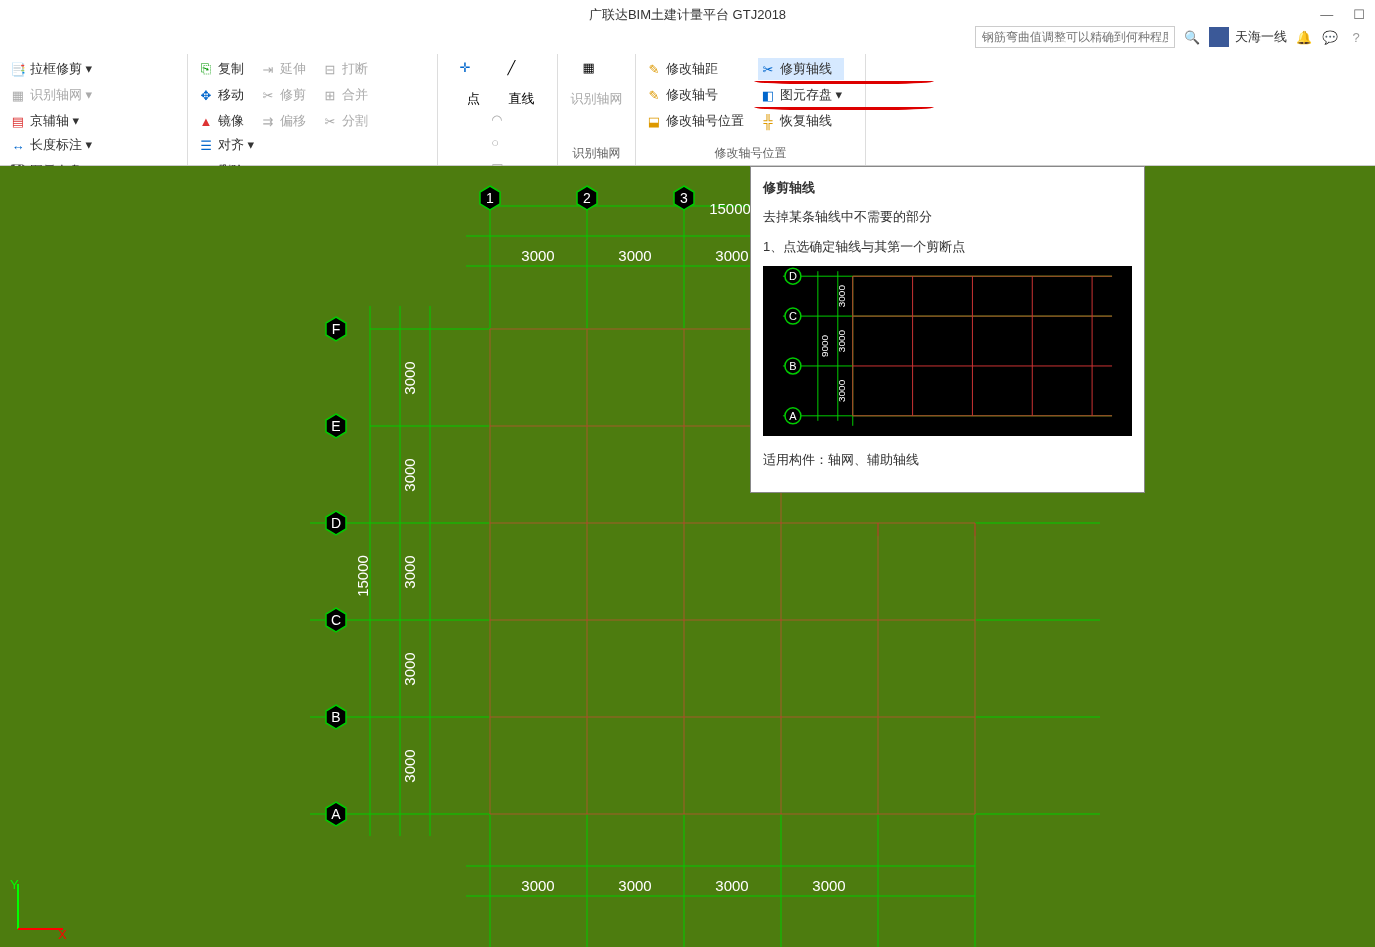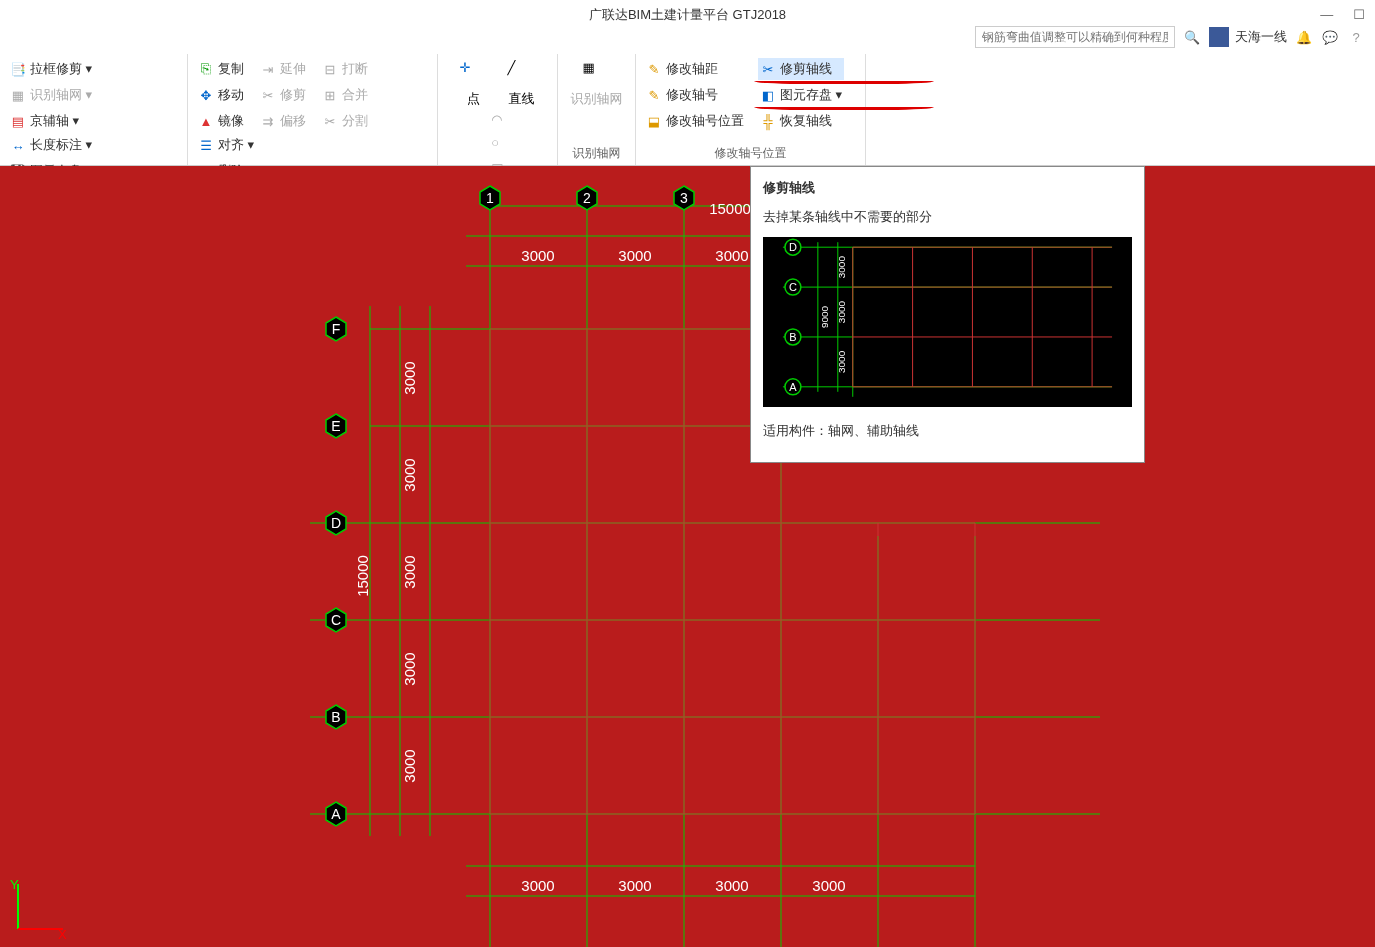--- a/index.html
+++ b/index.html
@@ -17,21 +17,21 @@
 .ribbon-items { display:flex; flex-wrap:wrap; gap:2px 12px; align-items:flex-start; flex:1; }
 .ribbon-col { display:flex; flex-direction:column; gap:4px; }
 .ritem { display:flex; align-items:center; gap:4px; white-space:nowrap; color:#333; padding:2px; cursor:pointer; }
 .ritem.disabled { color:#aaa; }
 .ritem .ri-icon { width:16px; height:16px; display:inline-flex; align-items:center; justify-content:center; }
 .ritem-large { display:flex; flex-direction:column; align-items:center; gap:2px; padding:2px 4px; cursor:pointer; }
 .ritem-large .ri-icon { width:28px; height:28px; }
 .highlighted { background:#d6e9ff; }
 .red-underline { position:relative; }
 .red-underline::after { content:""; position:absolute; left:-4px; right:-90px; bottom:-4px; height:3px; border-bottom:3px solid #d00; border-radius:50%/100%; }
-.canvas { position:absolute; left:0; right:0; top:166px; bottom:0; background:#b91c1c; }
+.canvas { position:absolute; left:0; right:0; top:166px; bottom:0; background:#4d7c0f; }
 .tooltip-panel { position:absolute; left:750px; top:166px; width:395px; background:#fff; border:1px solid #888; padding:12px; z-index:10; color:#333; }
 .tooltip-panel h4 { font-weight:bold; margin-bottom:10px; }
 .tooltip-panel p { margin-bottom:10px; line-height:1.5; }
 .tooltip-img { width:100%; height:170px; background:#000; position:relative; margin:8px 0 14px; }
 .axis-origin { position:absolute; left:8px; bottom:8px; }
 svg.grid { position:absolute; left:0; top:0; width:100%; height:100%; }
 .bubble { fill:#000; stroke:#0c0; stroke-width:1.5; }
 .glabel { fill:#fff; font-size:14px; text-anchor:middle; dominant-baseline:central; }
 .dim { fill:#fff; font-size:15px; text-anchor:middle; }
 .gl { stroke:#0c0; stroke-width:1; }
@@ -325,20 +325,21 @@
     <line x1="10" y1="50" x2="10" y2="5" stroke="#0f0" stroke-width="2"></line>
     <line x1="10" y1="50" x2="55" y2="50" stroke="#f00" stroke-width="2"></line>
     <text x="2" y="10" fill="#0f0" font-size="12">Y</text>
     <text x="50" y="60" fill="#f00" font-size="12">X</text>
   </svg>
 </div>
 
 <div class="tooltip-panel">
   <h4>修剪轴线</h4>
   <p>去掉某条轴线中不需要的部分</p>
+  <p>1、点选确定轴线与其第一个剪断点</p>
   <div class="tooltip-img">
     <svg width="100%" height="100%" viewBox="0 0 370 170">
       <line class="gl" x1="90" y1="10" x2="90" y2="160"></line>
       <line class="gl" x1="20" y1="150" x2="350" y2="150"></line>
       <line class="gl" x1="20" y1="100" x2="90" y2="100"></line>
       <line class="gl" x1="20" y1="50" x2="350" y2="50"></line>
       <line class="gl" x1="20" y1="10" x2="350" y2="10"></line>
       <line class="rl" x1="90" y1="10" x2="350" y2="10"></line>
       <line class="rl" x1="90" y1="50" x2="350" y2="50"></line>
       <line class="rl" x1="90" y1="100" x2="350" y2="100"></line>

